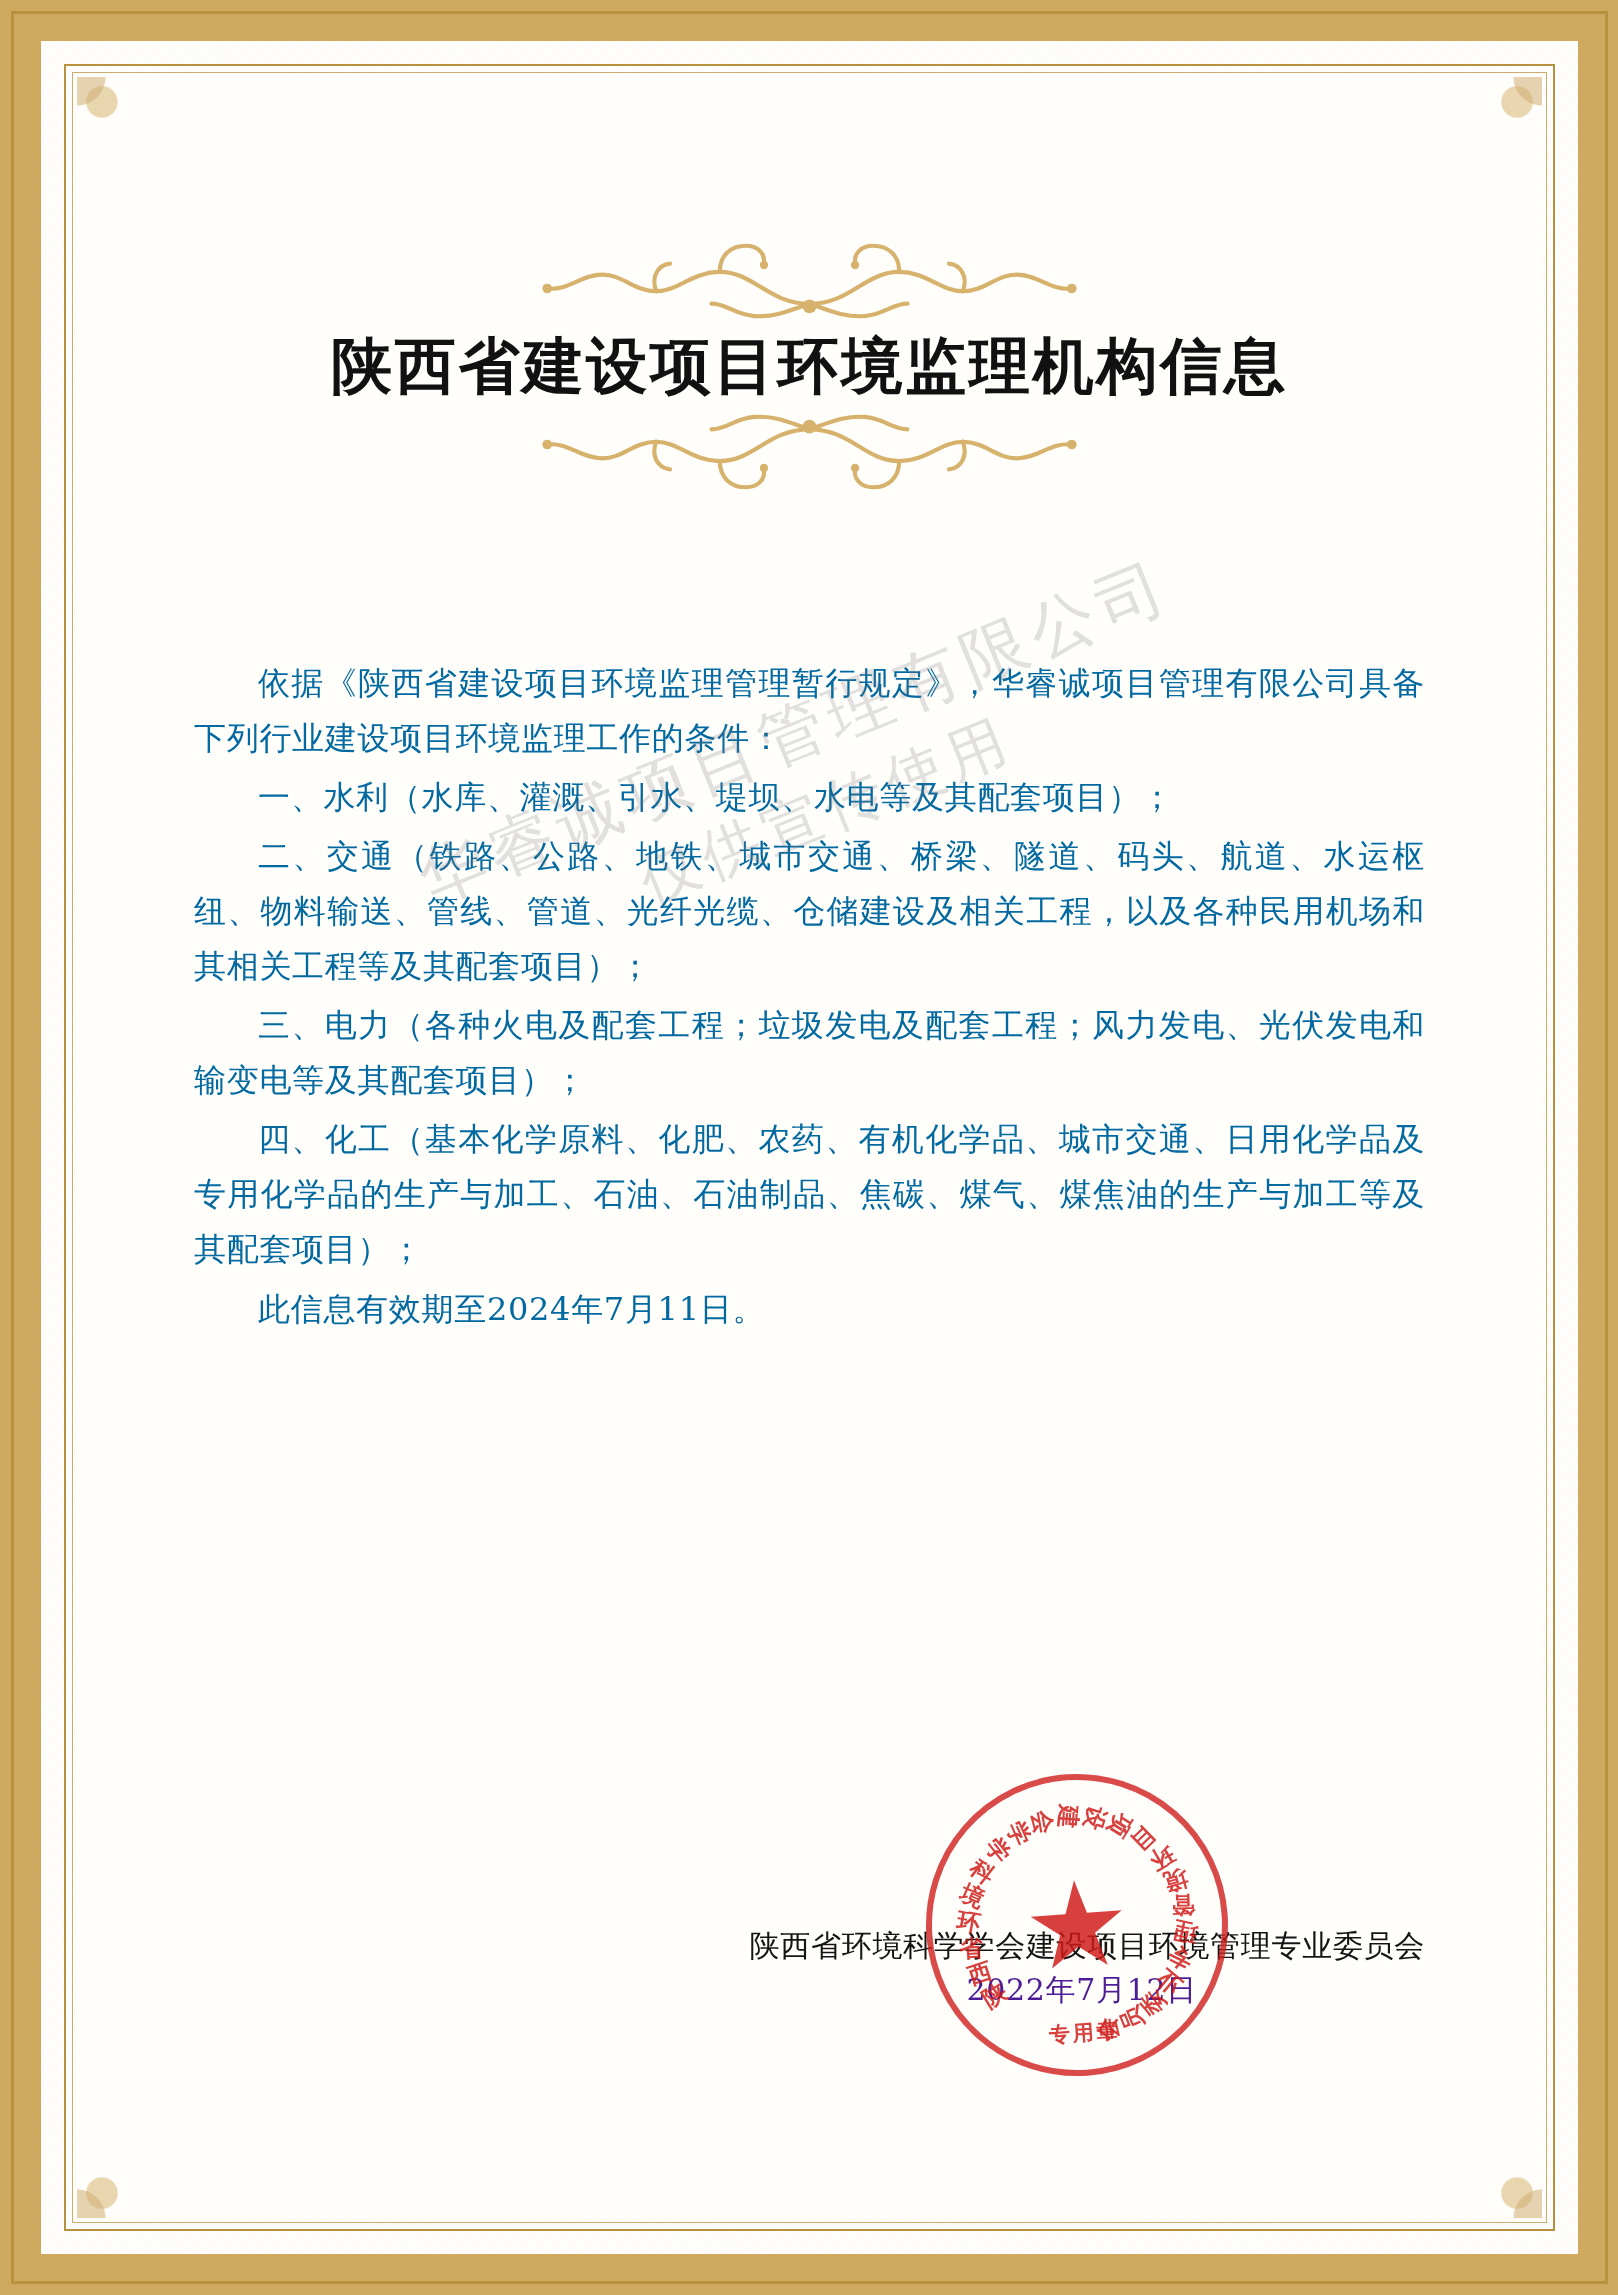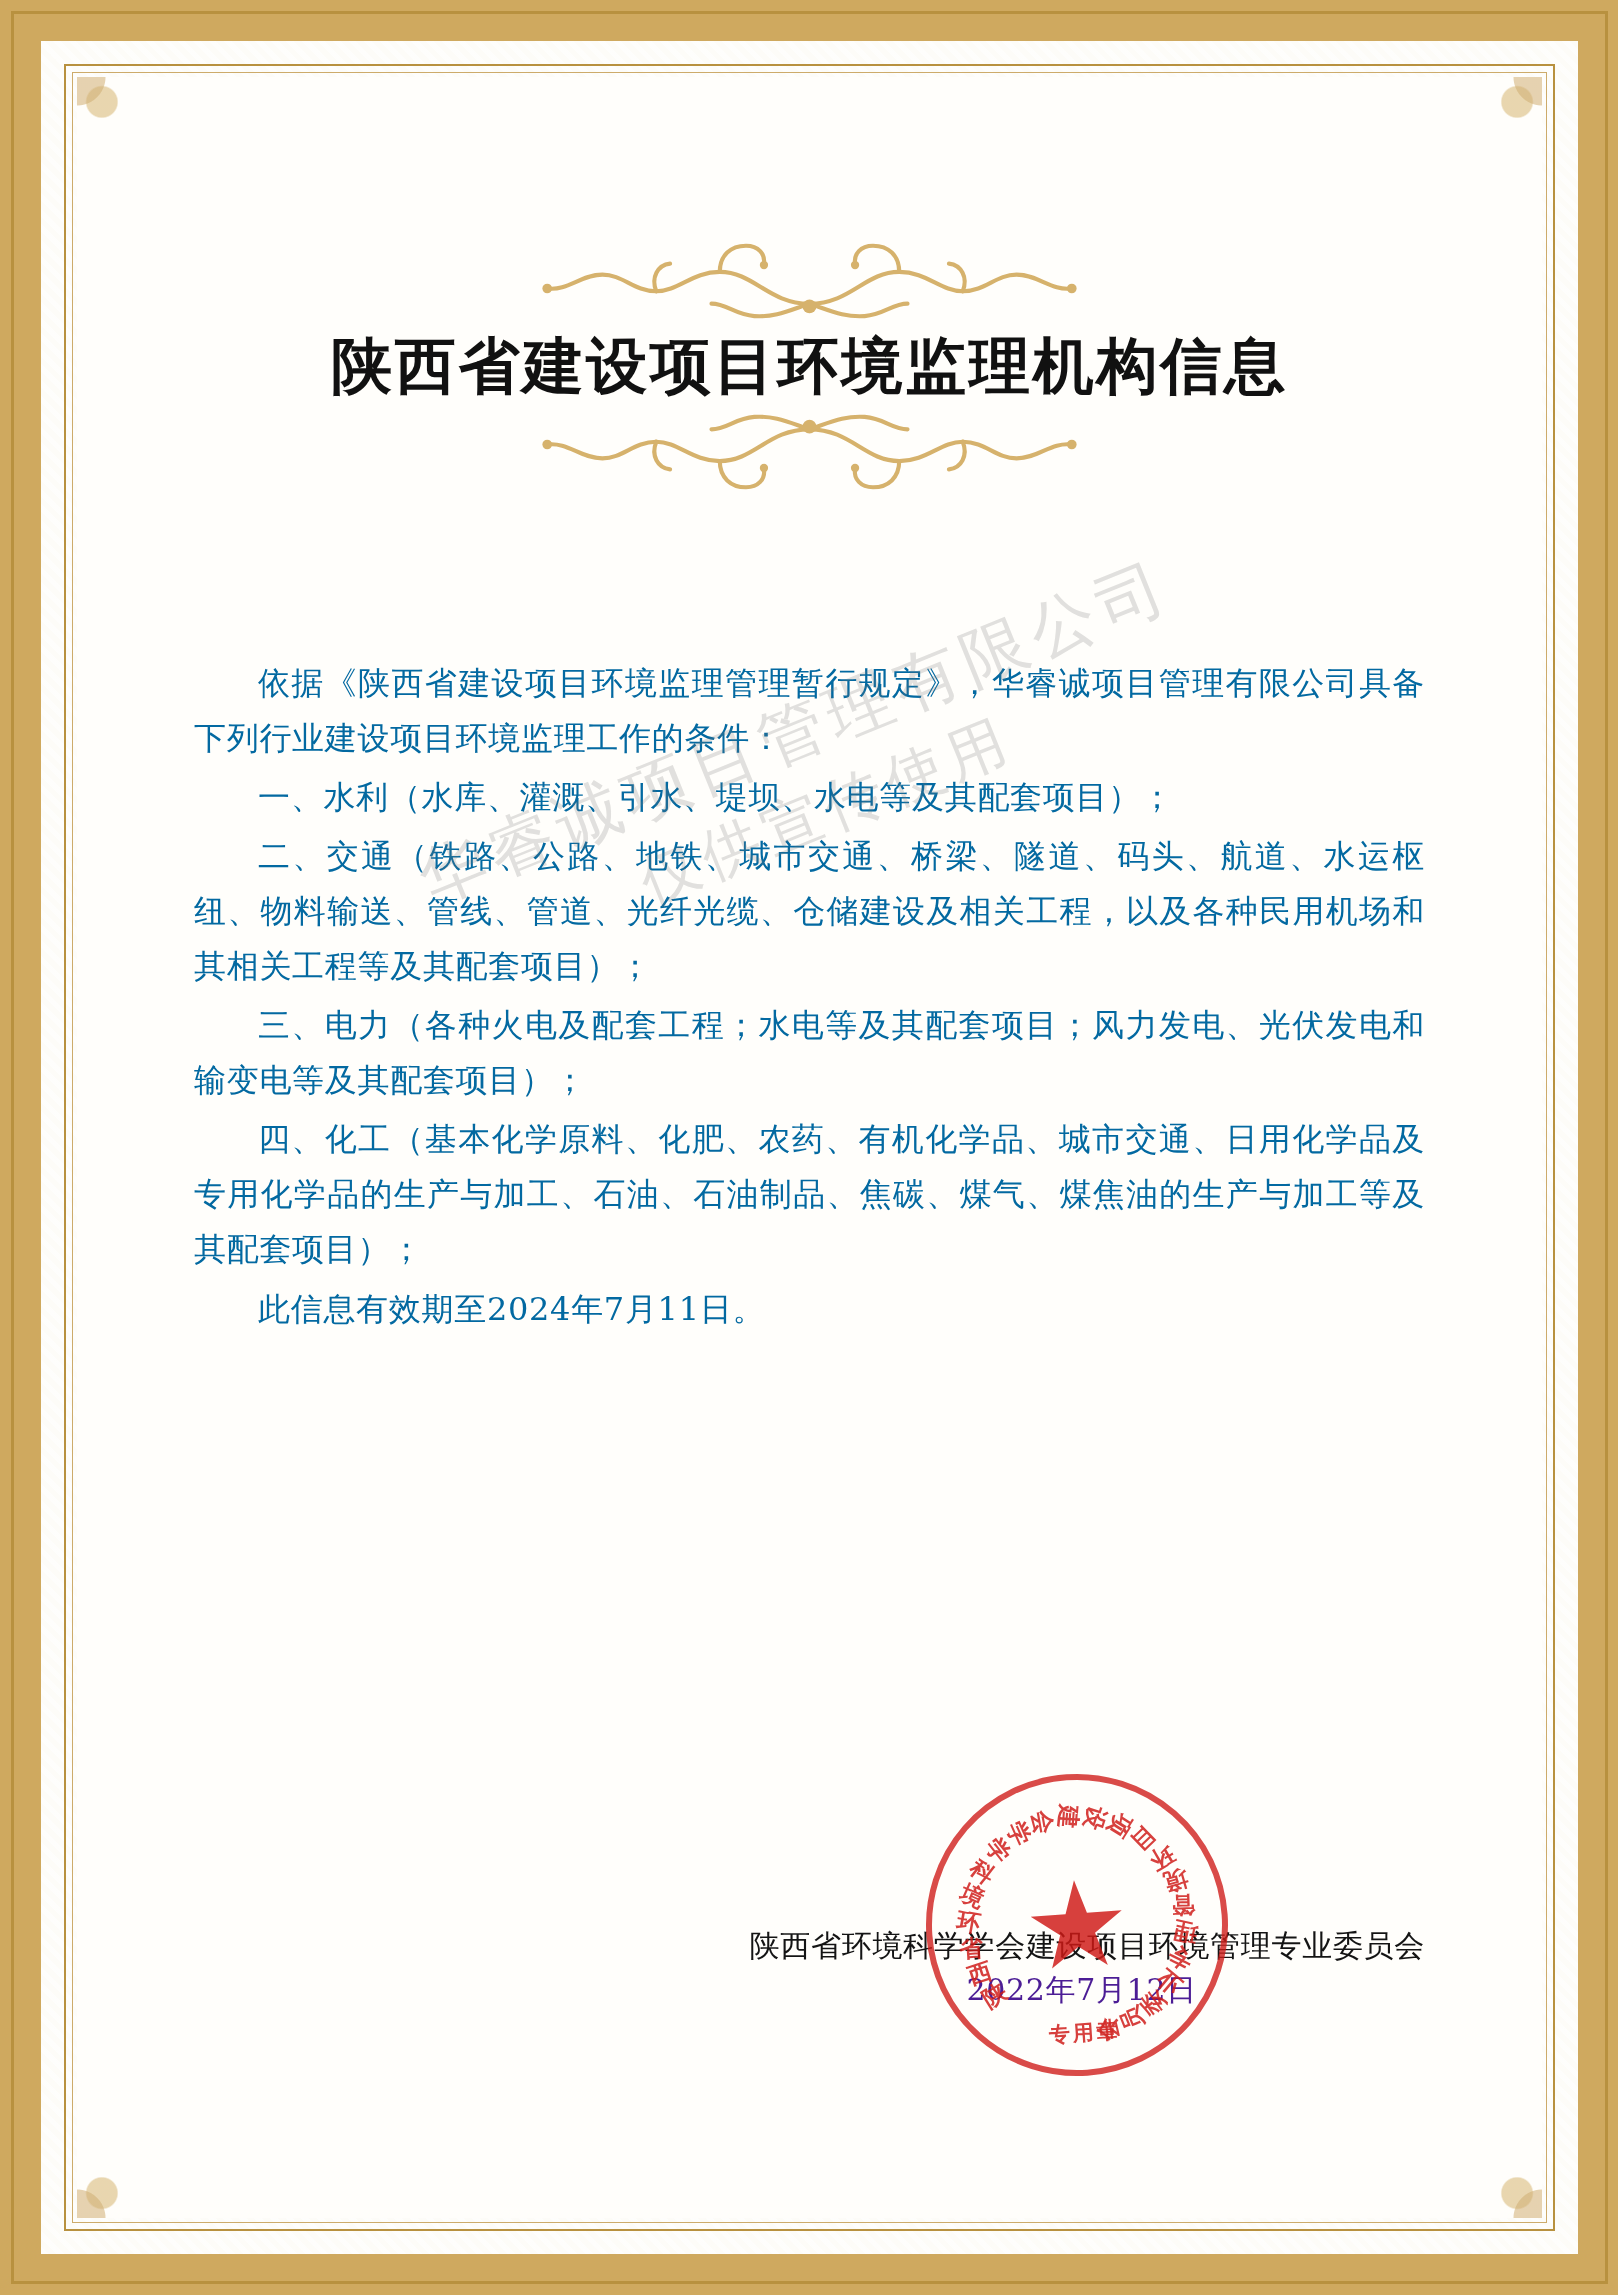--- a/index.html
+++ b/index.html
@@ -270,21 +270,21 @@
         <circle cx="840" cy="96" r="7"></circle>
         <circle cx="394" cy="62" r="6"></circle>
         <circle cx="526" cy="62" r="6"></circle>
       </g>
     </svg>
 
     <div class="body-wrap">
       <p class="para">依据《陕西省建设项目环境监理管理暂行规定》，华睿诚项目管理有限公司具备下列行业建设项目环境监理工作的条件：</p>
       <p class="para">一、水利（水库、灌溉、引水、堤坝、水电等及其配套项目）；</p>
       <p class="para">二、交通（铁路、公路、地铁、城市交通、桥梁、隧道、码头、航道、水运枢纽、物料输送、管线、管道、光纤光缆、仓储建设及相关工程，以及各种民用机场和其相关工程等及其配套项目）；</p>
-      <p class="para">三、电力（各种火电及配套工程；水电等及其配套项目；风力发电、光伏发电和输变电等及其配套项目）；</p>
+      <p class="para">三、电力（各种火电及配套工程；垃圾发电及配套工程；风力发电、光伏发电和输变电等及其配套项目）；</p>
       <p class="para">四、化工（基本化学原料、化肥、农药、有机化学品、城市交通、日用化学品及专用化学品的生产与加工、石油、石油制品、焦碳、煤气、煤焦油的生产与加工等及其配套项目）；</p>
       <p class="para">此信息有效期至2024年7月11日。</p>
     </div>
 
     <div class="sign-block">
       <div class="sign-org">陕西省环境科学学会建设项目环境管理专业委员会</div>
       <div class="sign-date">2022年7月12日</div>
     </div>
 
     <div class="seal">

